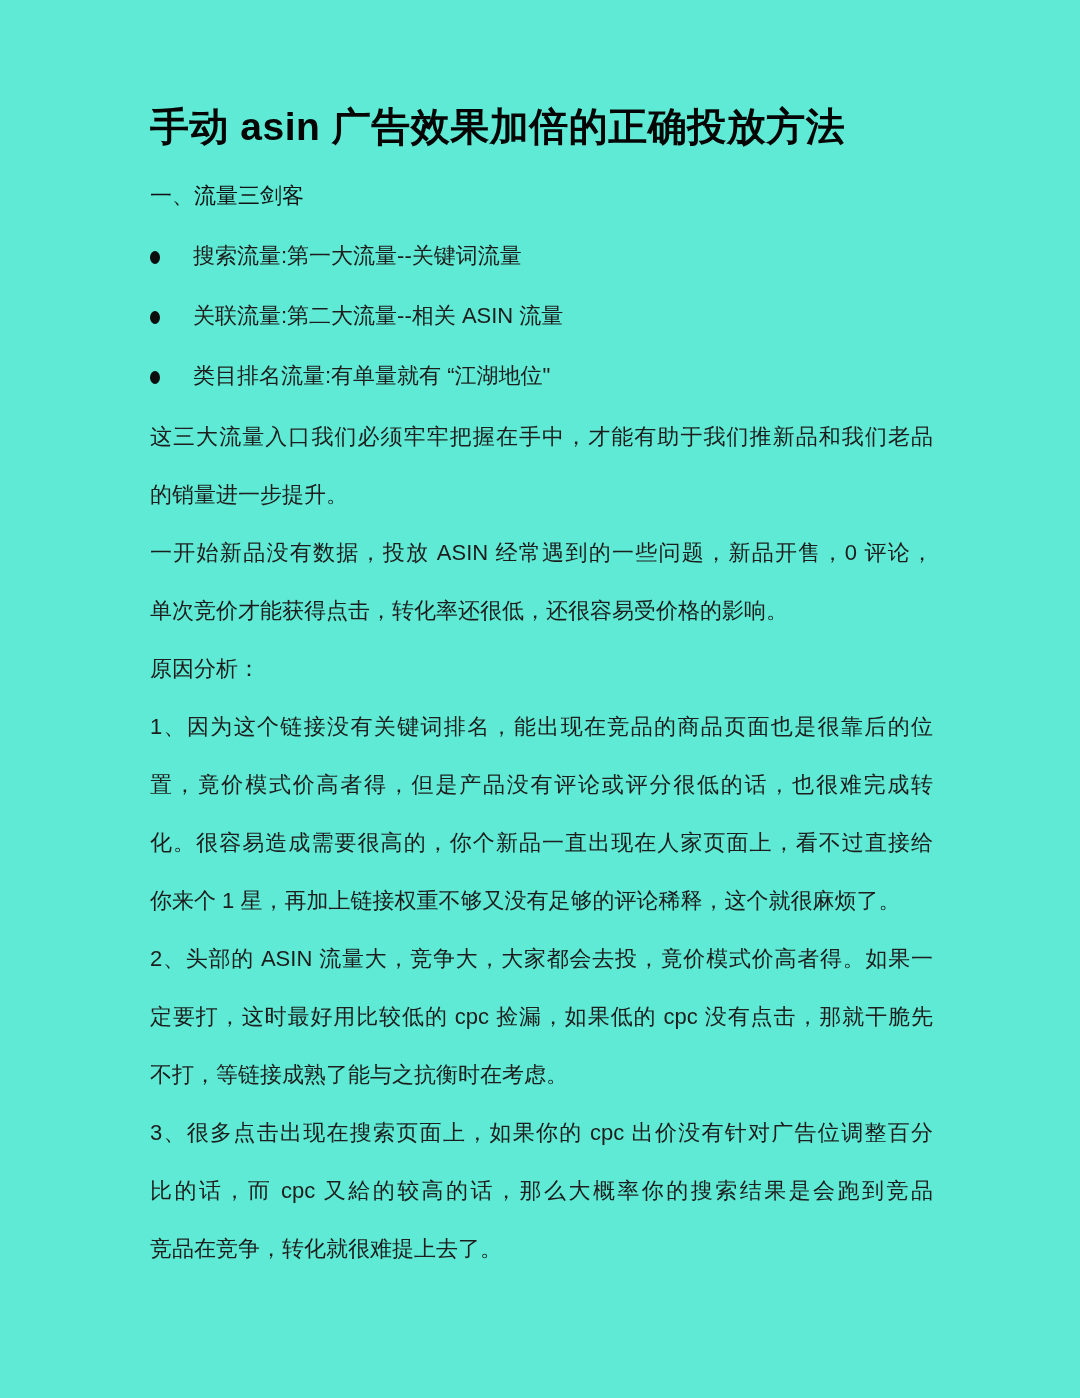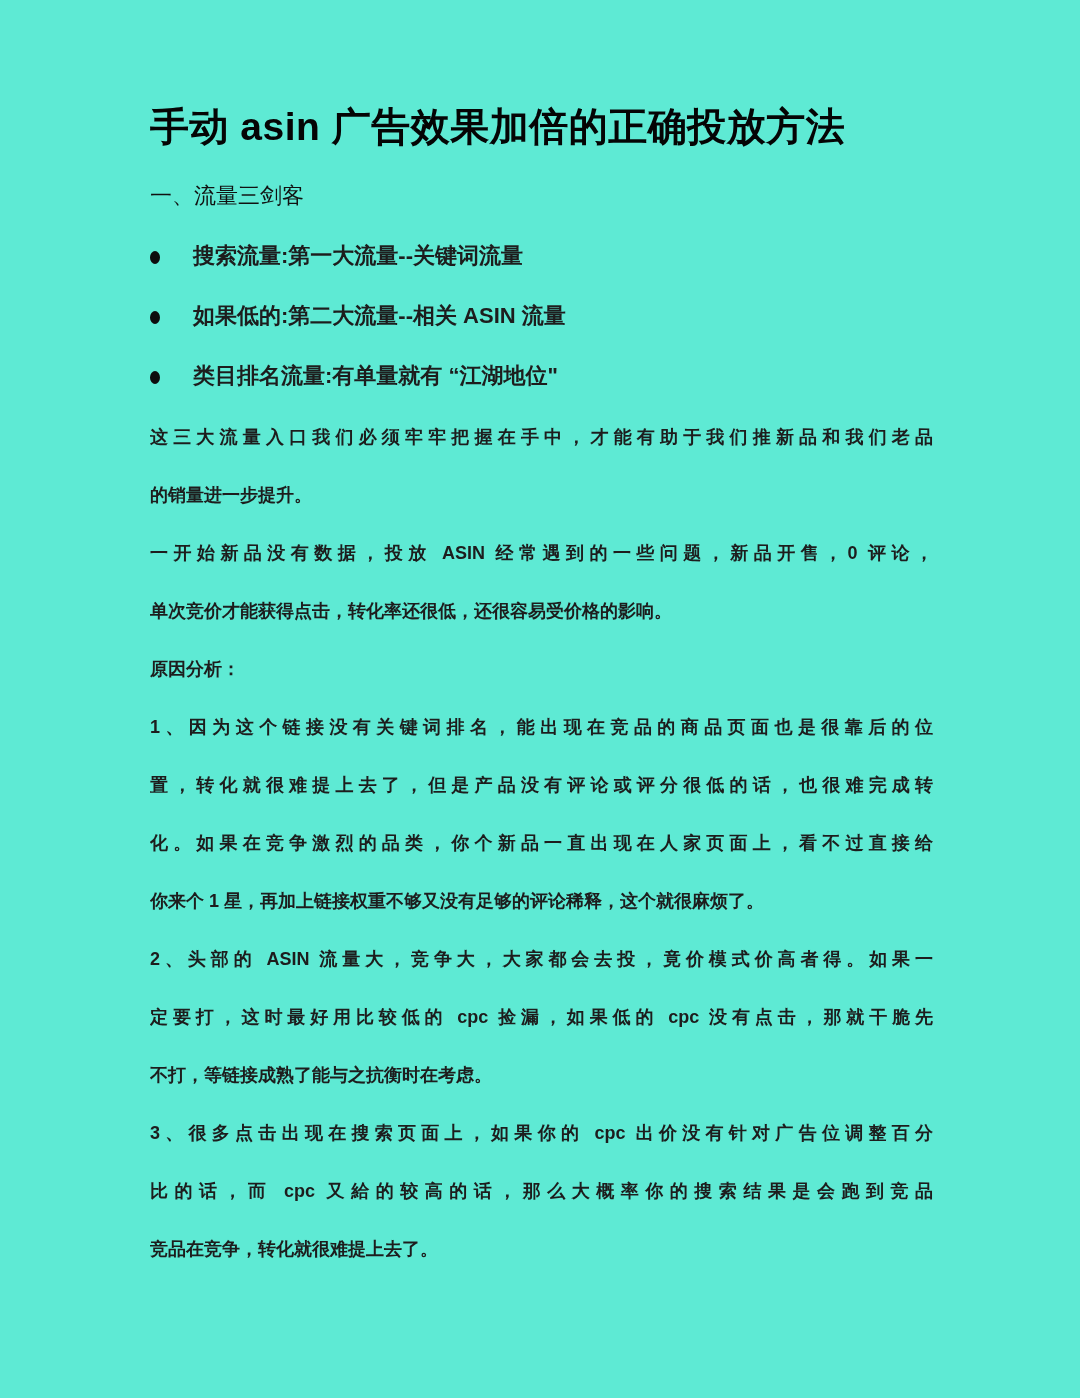--- a/index.html
+++ b/index.html
@@ -34,21 +34,20 @@
     margin: 32px 0 0 0;
     font-size: 22px;
     line-height: 28px;
     font-weight: 400;
     color: #111111;
   }
   .bullets {
     list-style: none;
     margin: 16px 0 0 0;
     padding: 0;
-    font-weight: bold;
   }
   .bullet-row {
     display: flex;
     align-items: center;
     height: 60px;
   }
   .bullet-dot {
     flex: 0 0 auto;
     width: 10px;
     height: 13px;
@@ -58,28 +57,27 @@
     margin-top: 2px;
   }
   .bullet-text {
     font-size: 22px;
     color: #1d1d1d;
   }
   .body-text {
     margin-top: 2px;
   }
   .ln {
-    font-size: 18px;
+    font-size: 22px;
     line-height: 58px;
     height: 58px;
     color: #1d1d1d;
     text-align: justify;
     text-align-last: justify;
     overflow: hidden;
-    font-weight: bold;
   }
   .ln.end {
     text-align: left;
     text-align-last: left;
   }
 </style>
 </head>
 <body>
 
 <div class="page">
@@ -88,37 +86,37 @@
 
   <h2 class="heading">一、流量三剑客</h2>
 
   <ul class="bullets">
     <li class="bullet-row">
       <span class="bullet-dot"></span>
       <span class="bullet-text">搜索流量:第一大流量--关键词流量</span>
     </li>
     <li class="bullet-row">
       <span class="bullet-dot"></span>
-      <span class="bullet-text">如果低的:第二大流量--相关 ASIN 流量</span>
+      <span class="bullet-text">关联流量:第二大流量--相关 ASIN 流量</span>
     </li>
     <li class="bullet-row">
       <span class="bullet-dot"></span>
       <span class="bullet-text">类目排名流量:有单量就有 “江湖地位"</span>
     </li>
   </ul>
 
   <div class="body-text">
     <div class="ln">这三大流量入口我们必须牢牢把握在手中，才能有助于我们推新品和我们老品</div>
     <div class="ln end">的销量进一步提升。</div>
     <div class="ln">一开始新品没有数据，投放 ASIN 经常遇到的一些问题，新品开售，0 评论，</div>
     <div class="ln end">单次竞价才能获得点击，转化率还很低，还很容易受价格的影响。</div>
     <div class="ln end">原因分析：</div>
     <div class="ln">1、因为这个链接没有关键词排名，能出现在竞品的商品页面也是很靠后的位</div>
-    <div class="ln">置，转化就很难提上去了，但是产品没有评论或评分很低的话，也很难完成转</div>
-    <div class="ln">化。如果在竞争激烈的品类，你个新品一直出现在人家页面上，看不过直接给</div>
+    <div class="ln">置，竟价模式价高者得，但是产品没有评论或评分很低的话，也很难完成转</div>
+    <div class="ln">化。很容易造成需要很高的，你个新品一直出现在人家页面上，看不过直接给</div>
     <div class="ln end">你来个 1 星，再加上链接权重不够又没有足够的评论稀释，这个就很麻烦了。</div>
     <div class="ln">2、头部的 ASIN 流量大，竞争大，大家都会去投，竟价模式价高者得。如果一</div>
     <div class="ln">定要打，这时最好用比较低的 cpc 捡漏，如果低的 cpc 没有点击，那就干脆先</div>
     <div class="ln end">不打，等链接成熟了能与之抗衡时在考虑。</div>
     <div class="ln">3、很多点击出现在搜索页面上，如果你的 cpc 出价没有针对广告位调整百分</div>
     <div class="ln">比的话，而 cpc 又給的较高的话，那么大概率你的搜索结果是会跑到竞品</div>
     <div class="ln end">竞品在竞争，转化就很难提上去了。</div>
   </div>
 
 </div>

